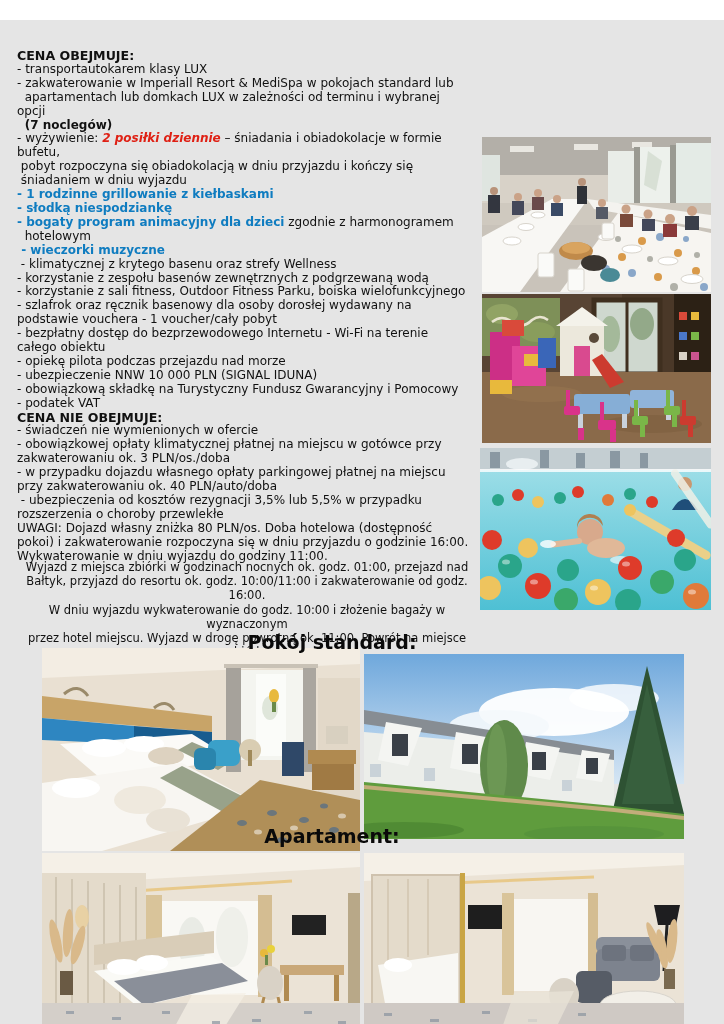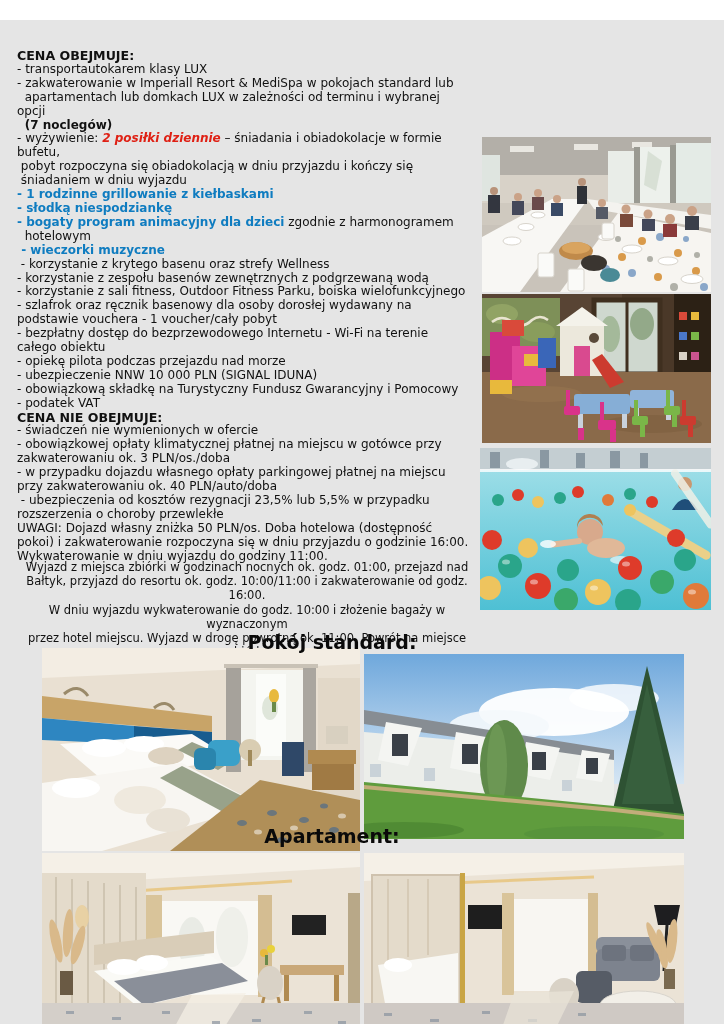--- a/index.html
+++ b/index.html
@@ -40,44 +40,44 @@
         <div class="tl"><span>  </span><span class="b">(7 noclegów)</span></div>
         <div class="tl"><span>- wyżywienie: </span><span class="red">2 posiłki dziennie</span><span> – śniadania i obiadokolacje w formie</span></div>
         <div class="tl"><span>bufetu,</span></div>
         <div class="tl"><span> pobyt rozpoczyna się obiadokolacją w dniu przyjazdu i kończy się</span></div>
         <div class="tl"><span> śniadaniem w dniu wyjazdu</span></div>
         <div class="tl"><span class="blue">- 1 rodzinne grillowanie z kiełbaskami</span></div>
         <div class="tl"><span class="blue">- słodką niespodziankę</span></div>
         <div class="tl"><span class="blue">- bogaty program animacyjny dla dzieci</span><span> zgodnie z harmonogramem</span></div>
         <div class="tl"><span>  hotelowym</span></div>
         <div class="tl"><span class="blue"> - wieczorki muzyczne</span></div>
-        <div class="tl"><span> - korzystanie z krytego basenu oraz strefy Wellness</span></div>
+        <div class="tl"><span> - klimatycznej z krytego basenu oraz strefy Wellness</span></div>
         <div class="tl"><span>- korzystanie z zespołu basenów zewnętrznych z podgrzewaną wodą</span></div>
         <div class="tl"><span>- korzystanie z sali fitness, Outdoor Fitness Parku, boiska wielofunkcyjnego</span></div>
         <div class="tl"><span>- szlafrok oraz ręcznik basenowy dla osoby dorosłej wydawany na</span></div>
         <div class="tl"><span>podstawie vouchera - 1 voucher/cały pobyt</span></div>
         <div class="tl"><span>- bezpłatny dostęp do bezprzewodowego Internetu - Wi-Fi na terenie</span></div>
         <div class="tl"><span>całego obiektu</span></div>
         <div class="tl"><span>- opiekę pilota podczas przejazdu nad morze</span></div>
         <div class="tl"><span>- ubezpieczenie NNW 10 000 PLN (SIGNAL IDUNA)</span></div>
         <div class="tl"><span>- obowiązkową składkę na Turystyczny Fundusz Gwarancyjny i Pomocowy</span></div>
         <div class="tl"><span>- podatek VAT</span></div>
       </div>
     <div class="sec-title">CENA NIE OBEJMUJE:</div>
     <div>
         <div class="tl"><span>- świadczeń nie wymienionych w ofercie</span></div>
         <div class="tl"><span>- obowiązkowej opłaty klimatycznej płatnej na miejscu w gotówce przy</span></div>
         <div class="tl"><span>zakwaterowaniu ok. 3 PLN/os./doba</span></div>
         <div class="tl"><span>- w przypadku dojazdu własnego opłaty parkingowej płatnej na miejscu</span></div>
         <div class="tl"><span>przy zakwaterowaniu ok. 40 PLN/auto/doba</span></div>
-        <div class="tl"><span> - ubezpieczenia od kosztów rezygnacji 23,5% lub 5,5% w przypadku</span></div>
+        <div class="tl"><span> - ubezpieczenia od kosztów rezygnacji 3,5% lub 5,5% w przypadku</span></div>
         <div class="tl"><span>rozszerzenia o choroby przewlekłe</span></div>
       </div>
     <div>
-        <div class="tl"><span>UWAGI: Dojazd własny zniżka 50 PLN/os. Doba hotelowa (dostępność</span></div>
+        <div class="tl"><span>UWAGI: Dojazd własny zniżka 80 PLN/os. Doba hotelowa (dostępność</span></div>
         <div class="tl"><span>pokoi) i zakwaterowanie rozpoczyna się w dniu przyjazdu o godzinie 16:00.</span></div>
         <div class="tl"><span>Wykwaterowanie w dniu wyjazdu do godziny 11:00.</span></div>
       </div>
   </div>
 
   <div class="note">
       <div class="tl"><span>Wyjazd z miejsca zbiórki w godzinach nocnych ok. godz. 01:00, przejazd nad</span></div>
       <div class="tl"><span>Bałtyk, przyjazd do resortu ok. godz. 10:00/11:00 i zakwaterowanie od godz. 16:00.</span></div>
       <div class="tl"><span>W dniu wyjazdu wykwaterowanie do godz. 10:00 i złożenie bagaży w wyznaczonym</span></div>
       <div class="tl"><span>przez hotel miejscu. Wyjazd w drogę powrotną ok. 11:00. Powrót na miejsce zbiórki</span></div>

